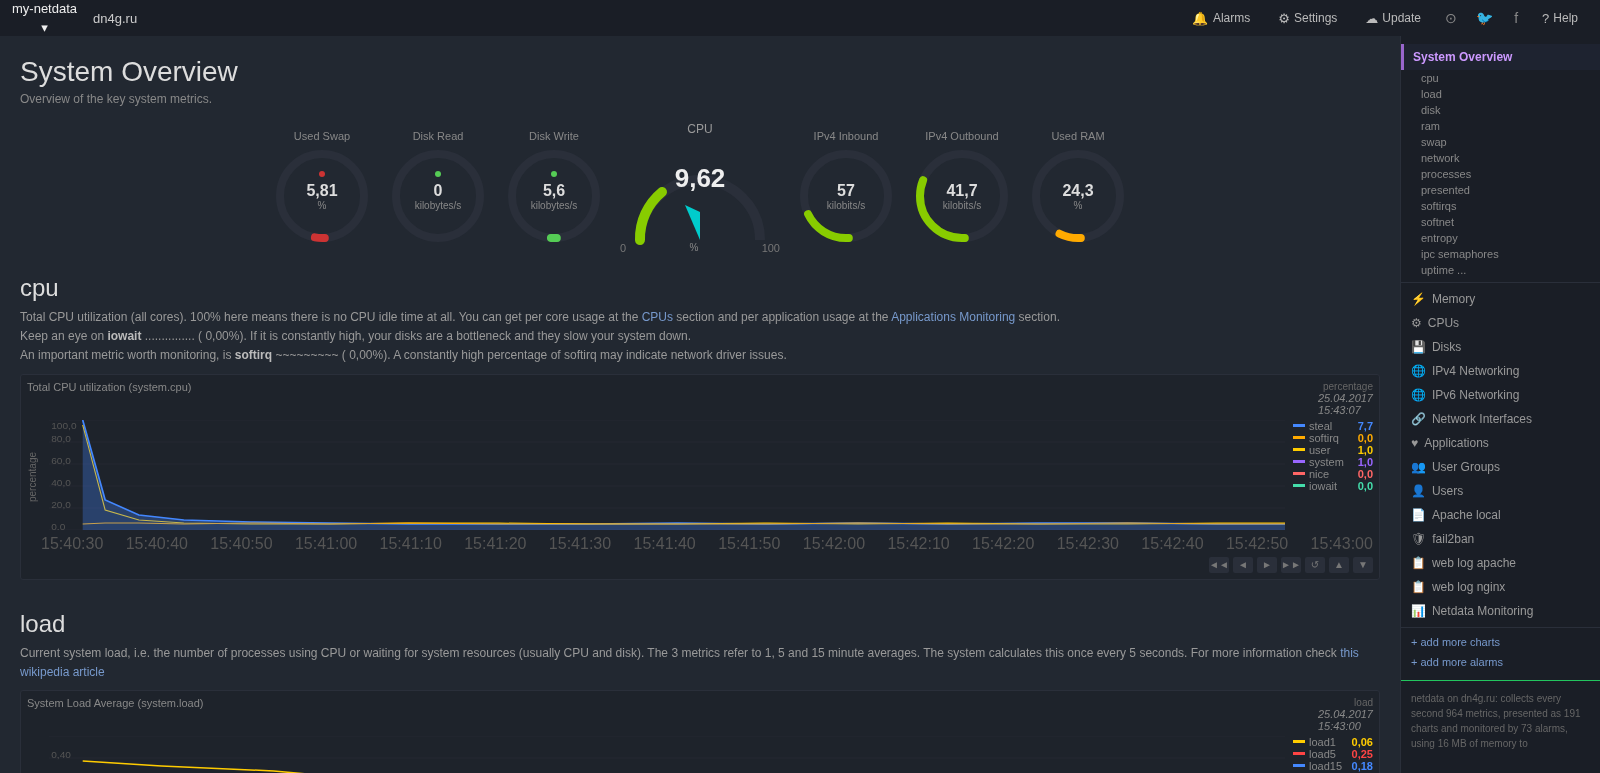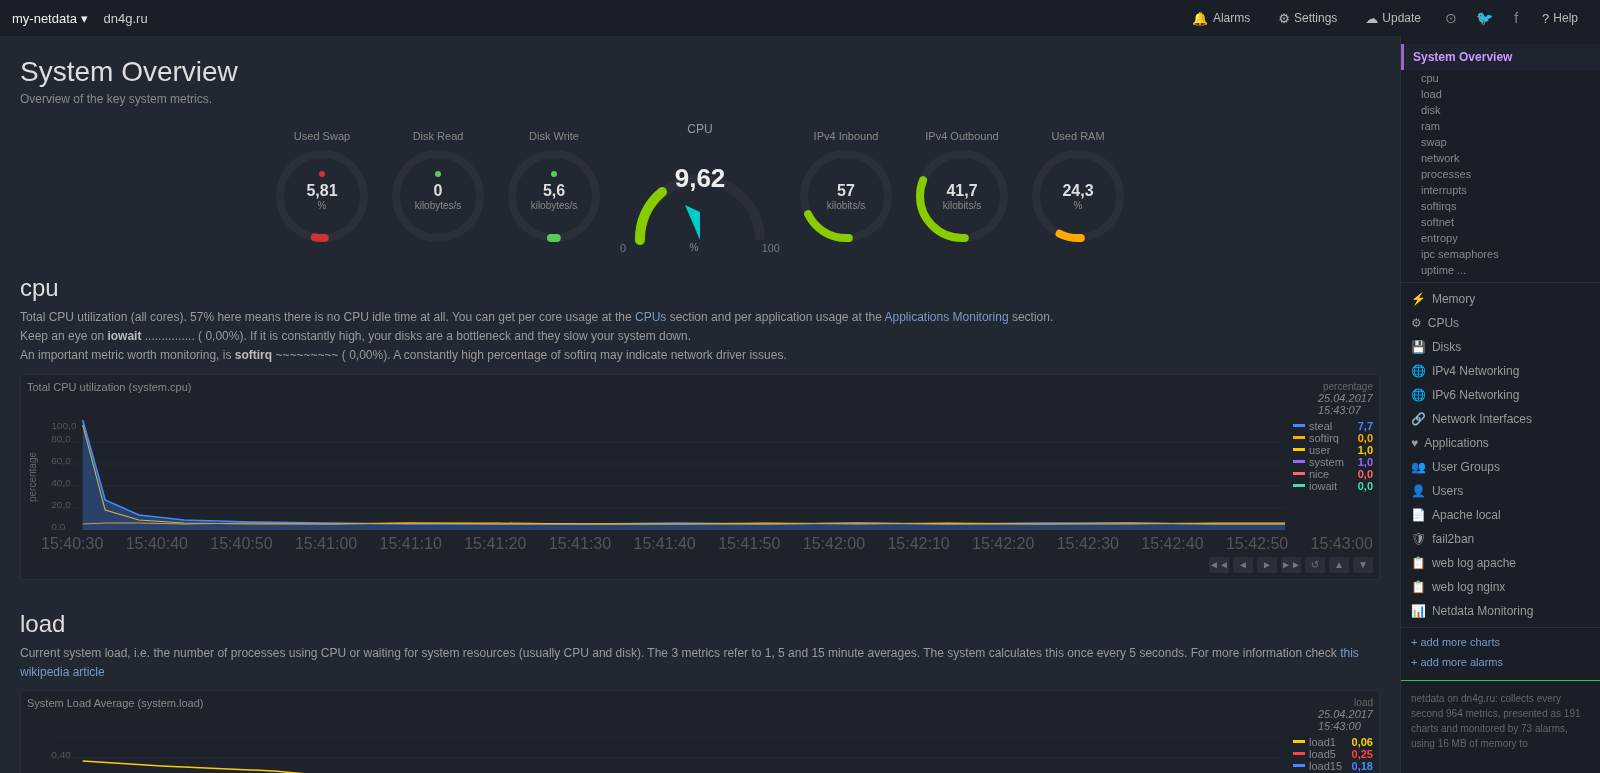--- a/index.html
+++ b/index.html
@@ -23,20 +23,21 @@
       flex-shrink: 0;
       gap: 8px;
     }
     .topnav-brand {
       color: #eee;
       font-size: 13px;
       display: flex;
       align-items: center;
       gap: 4px;
       margin-right: 8px;
+      flex-direction: column;
     }
     .topnav-hostname {
       color: #ccc;
       font-size: 13px;
       margin-right: auto;
     }
     .topnav-btn {
       color: #bbb;
       font-size: 12px;
       display: flex;
@@ -485,21 +486,21 @@
             <div class="gauge-value">24,3</div>
             <div class="gauge-unit">%</div>
           </div>
         </div>
       </div>
     </div>
 
     <div class="section">
       <h2 class="section-title">cpu</h2>
       <div class="section-desc">
-        <span>Total CPU utilization (all cores). 57% here means there is no CPU idle time at all. You can get per core usage at the</span>
+        <span>Total CPU utilization (all cores). 100% here means there is no CPU idle time at all. You can get per core usage at the</span>
         <a href="#">CPUs</a>
         <span>section and per application usage at the</span>
         <a href="#">Applications Monitoring</a>
         <span>section.</span>
         <br>
         <span>Keep an eye on <strong>iowait</strong> ............... ( 0,00%). If it is constantly high, your disks are a bottleneck and they slow your system down.</span>
         <br>
         <span>An important metric worth monitoring, is <strong>softirq</strong> ~~~~~~~~~ ( 0,00%). A constantly high percentage of softirq may indicate network driver issues.</span>
       </div>
 
@@ -670,21 +671,21 @@
       <div class="sidebar-active-label">System Overview</div>
     </div>
     <div id="sidebar-subitems">
         <div class="sidebar-subitem">cpu</div>
         <div class="sidebar-subitem">load</div>
         <div class="sidebar-subitem">disk</div>
         <div class="sidebar-subitem">ram</div>
         <div class="sidebar-subitem">swap</div>
         <div class="sidebar-subitem">network</div>
         <div class="sidebar-subitem">processes</div>
-        <div class="sidebar-subitem">interrupts</div>
+        <div class="sidebar-subitem">presented</div>
         <div class="sidebar-subitem">softirqs</div>
         <div class="sidebar-subitem">softnet</div>
         <div class="sidebar-subitem">entropy</div>
         <div class="sidebar-subitem">ipc semaphores</div>
         <div class="sidebar-subitem">uptime ...</div>
       </div>
 
     <div class="sidebar-divider"></div>
 
     <div id="sidebar-sections">

